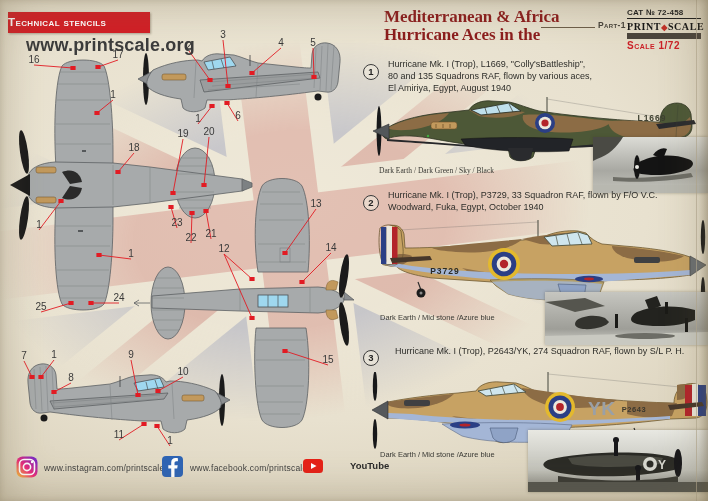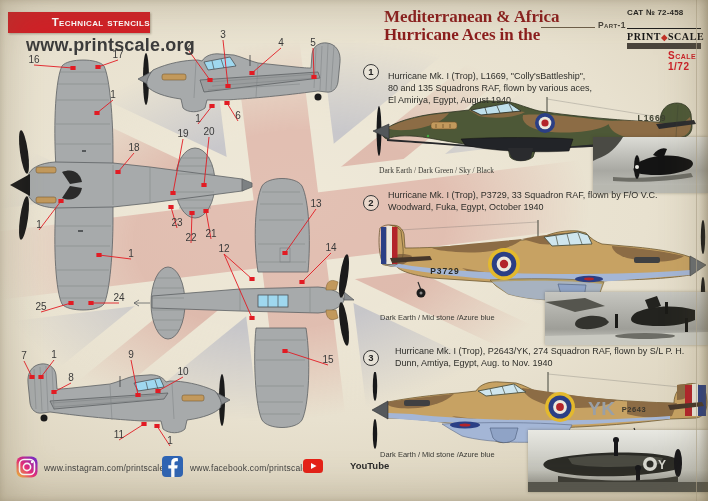--- a/index.html
+++ b/index.html
@@ -13,35 +13,35 @@
   .edge-right{position:absolute;right:0;top:0;width:10px;height:501px;background:linear-gradient(to right,rgba(0,0,0,0),rgba(90,75,45,.18));z-index:5;}
 
   
   #flag{position:absolute;left:-34px;top:26px;width:648px;height:408px;z-index:1;opacity:.36;
         transform:rotate(-7deg);pointer-events:none;
         -webkit-mask-image:radial-gradient(ellipse 58% 58% at 50% 50%, #000 42%, transparent 80%);
         mask-image:radial-gradient(ellipse 58% 58% at 50% 50%, #000 42%, transparent 80%);}
 
   
   .banner{position:absolute;left:8px;top:12px;width:142px;height:21px;background:#d21f26;z-index:3;
-        color:#fff;font-weight:bold;font-variant:small-caps;font-size:11.5px;line-height:21px;text-align:right;letter-spacing:.4px;
+        color:#fff;font-weight:bold;font-variant:small-caps;font-size:11.5px;line-height:21px;text-align:left;letter-spacing:.4px;
         box-shadow:1px 1px 2px rgba(60,40,20,.35);}
   .website{position:absolute;left:26px;top:35px;z-index:3;font-size:18px;font-weight:bold;color:#3c3c3c;letter-spacing:.2px;}
 
   
   .title{position:absolute;left:384px;top:8px;z-index:3;font-family:"Liberation Serif",serif;
         font-weight:bold;color:#8c1d1d;font-size:17px;line-height:18px;letter-spacing:-.1px;}
   .part-rule{position:absolute;left:541px;top:27px;width:54px;border-top:1.5px solid #6d5d49;z-index:3;}
   .part-label{position:absolute;left:598px;top:20px;z-index:3;font-size:8.5px;font-weight:bold;color:#46423a;font-variant:small-caps;letter-spacing:.4px;}
   .cat-block{position:absolute;left:627px;top:8px;width:74px;z-index:3;}
-  .cat-no{font-size:8px;font-weight:bold;color:#1c1c1c;border-bottom:1px solid #1c1c1c;padding-bottom:11px;letter-spacing:.2px;}
+  .cat-no{font-size:8px;font-weight:bold;color:#1c1c1c;border-bottom:1px solid #1c1c1c;padding-bottom:1px;letter-spacing:.2px;}
   .brand{font-size:10px;font-weight:bold;font-family:"Liberation Serif",serif;color:#141414;letter-spacing:.6px;margin-top:2px;}
   .brand .diamond{color:#c23027;font-size:8px;}
   .brand-strip{margin-top:1px;height:6px;background:#4a443c;overflow:hidden;}
-  .scale-label{margin-top:1px;font-size:10px;font-weight:bold;color:#cc2027;font-variant:small-caps;letter-spacing:.5px;margin-left:41px;}
+  .scale-label{margin-top:1px;font-size:10px;font-weight:bold;color:#cc2027;font-variant:small-caps;letter-spacing:.5px;}
 
   
   .circle-num{position:absolute;width:14px;height:14px;border:1.5px solid #3b3b3b;border-radius:50%;z-index:3;
         font-size:9.5px;font-weight:bold;color:#222;text-align:center;line-height:14px;background:rgba(240,235,222,.55);}
   .desc{position:absolute;left:388px;width:300px;z-index:3;font-size:9px;line-height:12px;color:#2e2e2a;}
   .caption{position:absolute;z-index:3;font-size:7.5px;color:#3a3a35;}
   .profile-svg{position:absolute;z-index:2;}
   .photo-svg{position:absolute;z-index:2;box-shadow:0 0 3px rgba(70,60,40,.4);}
 
   
@@ -331,21 +331,21 @@
         </g>
         <g>
           <line x1="170" y1="446" x2="157" y2="426" stroke="#e21b23" stroke-width="0.9"></line>
           <rect x="154.4" y="424" width="5.2" height="4" fill="#e21b23"></rect>
           <text x="170" y="444" text-anchor="middle" font-size="10" fill="#3a3a3a" font-family="Liberation Sans, sans-serif">1</text>
         </g>
       </g>
   </svg>
 
   <div class="circle-num" style="left:363px;top:64px;">1</div>
-  <div class="desc" style="top:70px;">
+  <div class="desc" style="top:58px;">
     <div>Hurricane Mk. I (Trop), L1669, "Colly'sBattleship",</div>
     <div>80 and 135 Squadrons RAF, flown by various aces,</div>
     <div>El Amiriya, Egypt, August 1940</div>
   </div>
   <svg class="profile-svg" style="left:373px;top:78px;" width="333" height="92" viewBox="0 0 333 92">
     <g transform="translate(0,17)">
       <line x1="174" y1="4" x2="298" y2="24" stroke="#555" stroke-width="0.5" opacity="0.5"></line>
       <line x1="174" y1="2" x2="174" y2="32" stroke="#44463c" stroke-width="1"></line>
       <ellipse cx="6" cy="36" rx="2.4" ry="25" fill="#17181a"></ellipse>
       <path d="M14,33 C 28,24 52,19 78,17 L 96,15 C 100,8 110,5 118,6 L 136,7 C 146,9 154,13 166,16 C 205,22 256,26 283,27 L 287,27 C 287,18 291,11 298,9 C 307,6 316,10 318,19 L 319,31 C 319,38 315,42 309,42 L 284,44 C 245,49 205,52 176,53 L 163,53 L 160,62 C 154,67 141,67 137,62 L 135,53 L 118,52 C 95,50 72,46 56,43 C 38,40 22,40 14,44 C 8,42 8,36 14,33 Z" fill="#4d5837" stroke="#2f3322" stroke-width="0.8"></path>
@@ -446,21 +446,20 @@
     <rect x="70" y="22" width="3" height="14" fill="#1a1a17"></rect>
     <rect x="120" y="10" width="3" height="12" fill="#1a1a17"></rect>
     <rect x="140" y="26" width="3" height="14" fill="#1a1a17"></rect>
     <path d="M0,44 L163,40 L163,53 L0,53 Z" fill="#c9c9c1"></path>
     <ellipse cx="100" cy="44" rx="30" ry="3" fill="#6d6d66"></ellipse>
   </svg>
 
   <div class="circle-num" style="left:363px;top:350px;">3</div>
   <div class="desc" style="top:345px;margin-left:7px;">
     <div>Hurricane Mk. I (Trop), P2643/YK, 274 Squadron RAF, flown by S/L P. H.</div>
-    <div>Dunn, Amtiya, Egypt, Aug. to Nov. 1940</div>
   </div>
   <svg class="profile-svg" style="left:372px;top:372px;" width="336" height="104" viewBox="0 0 336 104">
     <line x1="176" y1="0" x2="176" y2="22" stroke="#44463c" stroke-width="1"></line>
     <line x1="176" y1="2" x2="318" y2="16" stroke="#555" stroke-width="0.5" opacity="0.5"></line>
     <ellipse cx="3" cy="14" rx="2.2" ry="15" fill="#17181a"></ellipse>
     <ellipse cx="3" cy="62" rx="2.2" ry="15" fill="#17181a"></ellipse>
     <path d="M16,30 C 36,26 60,23 86,21 L 104,19 C 108,12 118,9 128,10 L 144,11 C 152,13 158,17 166,20 C 210,26 260,30 300,31 L 302,31 C 302,22 307,14 315,12 C 324,10 332,14 334,22 L 335,30 C 335,40 331,45 324,46 L 298,47 C 250,53 200,56 170,56 L 146,56 L 143,67 C 137,72 124,72 120,66 L 118,56 L 100,54 C 70,50 40,46 16,46 C 10,44 10,34 16,30 Z" fill="#c7a263" stroke="#6e5a33" stroke-width="0.8"></path>
     <path d="M16,30 C36,27 58,24 82,22 C74,30 60,34 46,36 C32,37 20,36 16,33 Z" fill="#8c6c45"></path>
     <path d="M150,16 C180,20 215,26 245,28 C235,36 205,38 180,34 C165,31 152,24 150,16 Z" fill="#8c6c45"></path>
     <path d="M255,29 C275,30 295,31 305,31 L300,44 C285,47 265,45 255,42 Z" fill="#8c6c45"></path>

